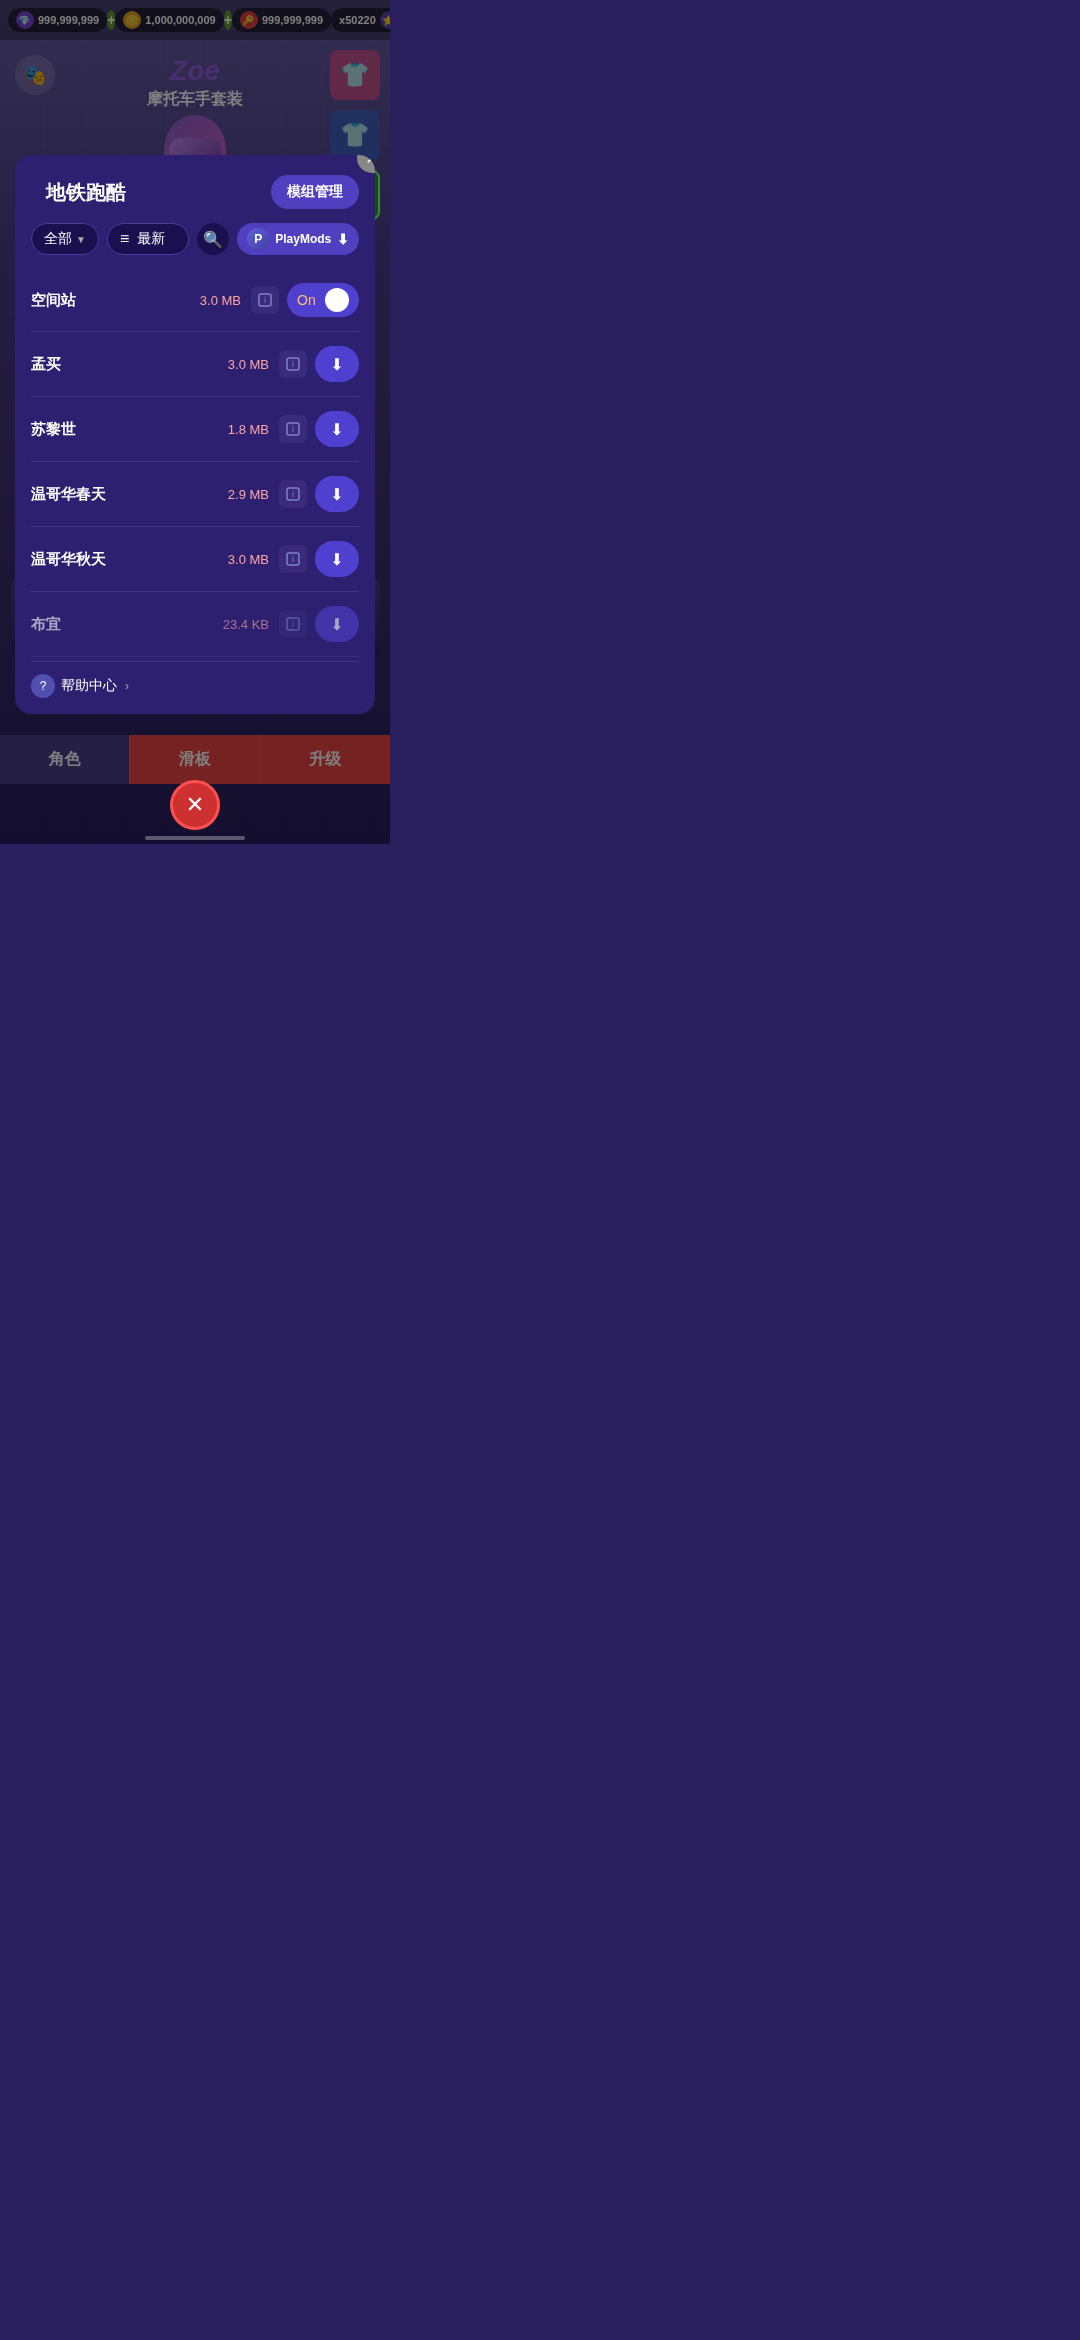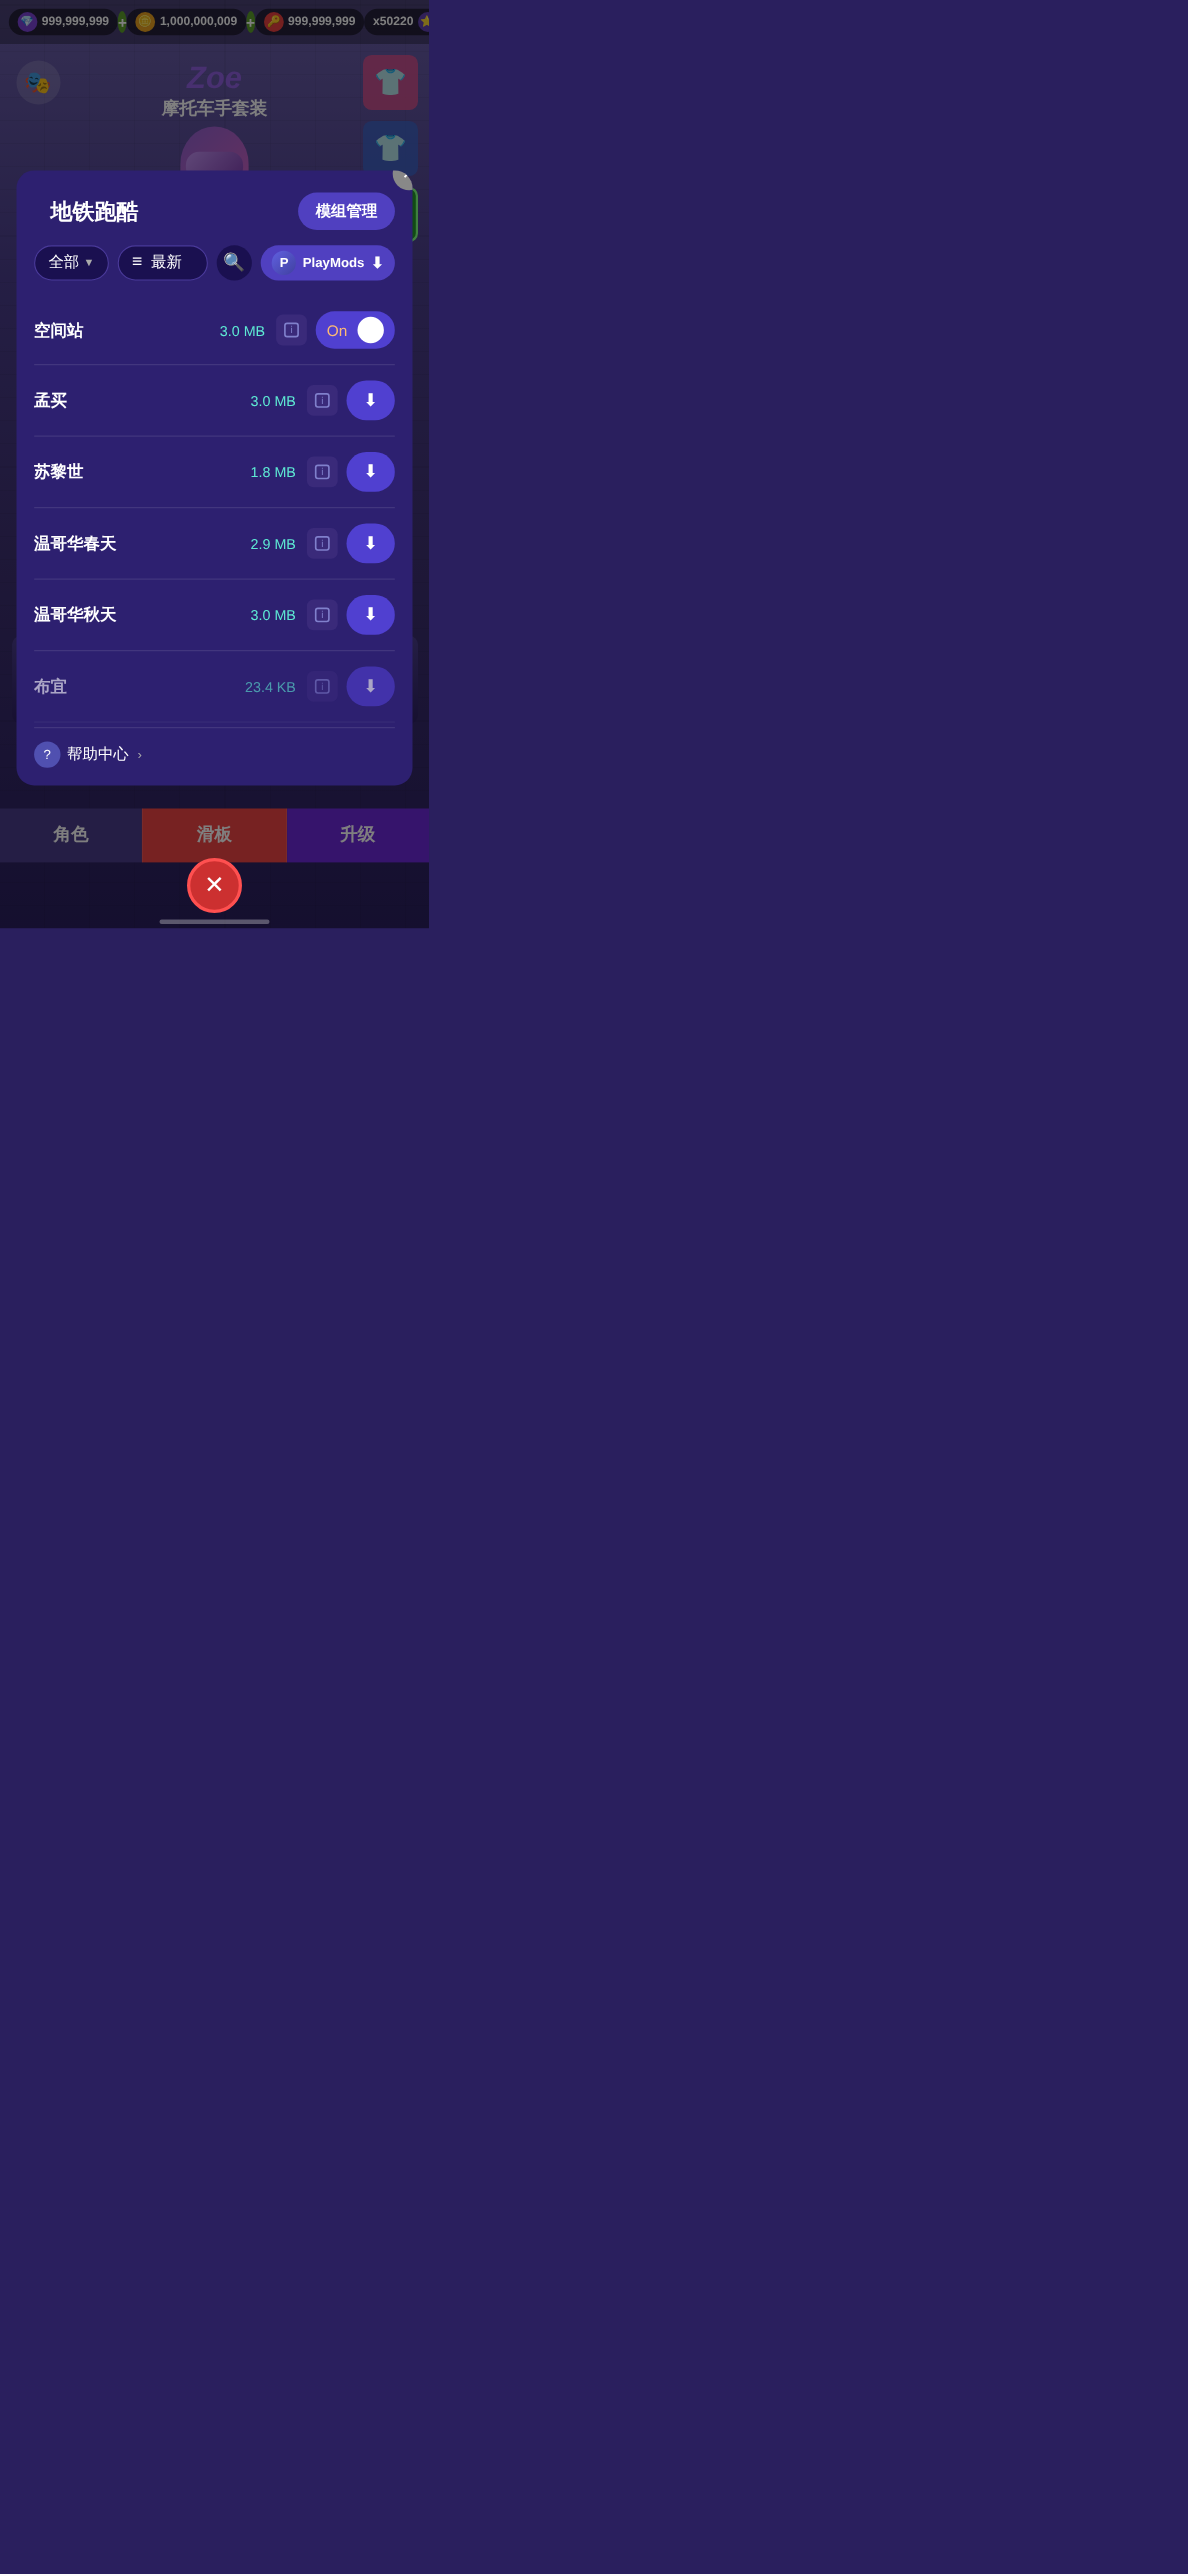--- a/index.html
+++ b/index.html
@@ -275,21 +275,21 @@
 
     .mod-name {
       flex: 1;
       font-size: 15px;
       font-weight: 600;
       color: white;
     }
 
     .mod-size {
       font-size: 13px;
-      color: #5eead4;
+      color: #fca5a5;
       margin-right: 10px;
       min-width: 55px;
       text-align: right;
     }
 
     .mod-info-icon {
       width: 28px; height: 28px;
       background: #3a2a7a;
       border-radius: 6px;
       display: flex;
@@ -422,21 +422,21 @@
       padding: 14px 0;
       text-align: center;
       font-size: 16px;
       font-weight: bold;
       color: white;
       font-family: Liberation Mono, monospace;
     }
 
     .nav-tab:first-child { background: #4a3d8a; }
     .nav-tab:nth-child(2) { background: #3d3070; }
-    .nav-tab:last-child { background: #6d28d9; }
+    .nav-tab:last-child { background: #ef4444; }
 
     
     .home-btn {
       position: absolute;
       bottom: 14px;
       left: 50%;
       transform: translateX(-50%);
       width: 50px; height: 50px;
       background: #cc3030;
       border-radius: 50%;

